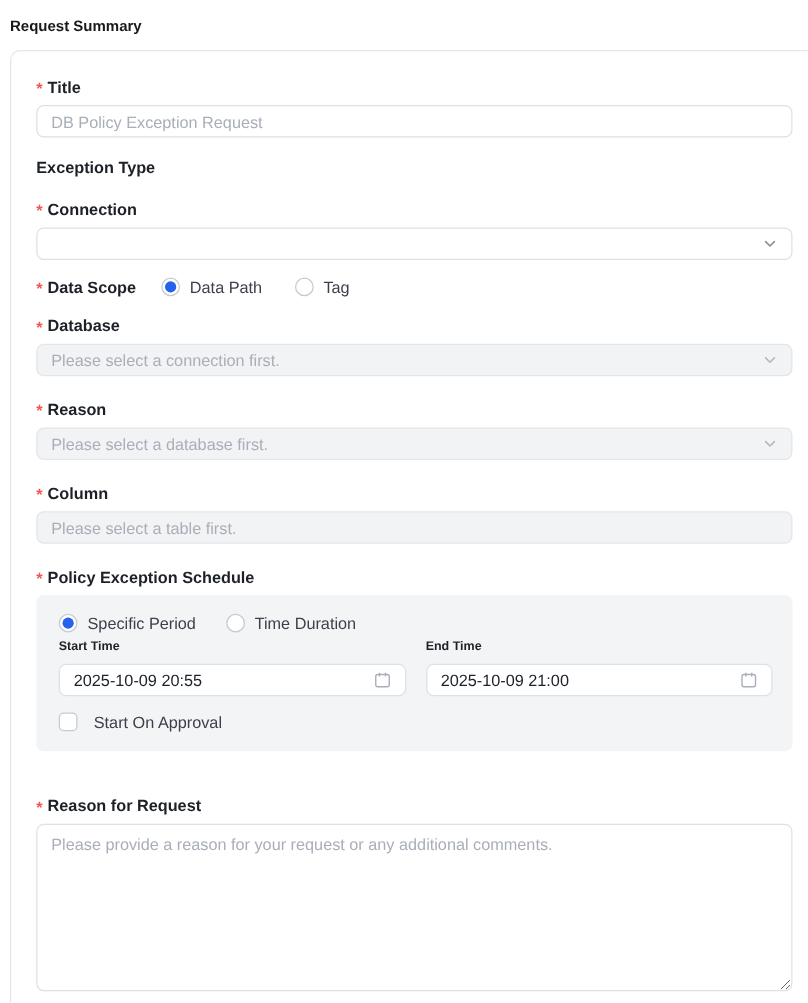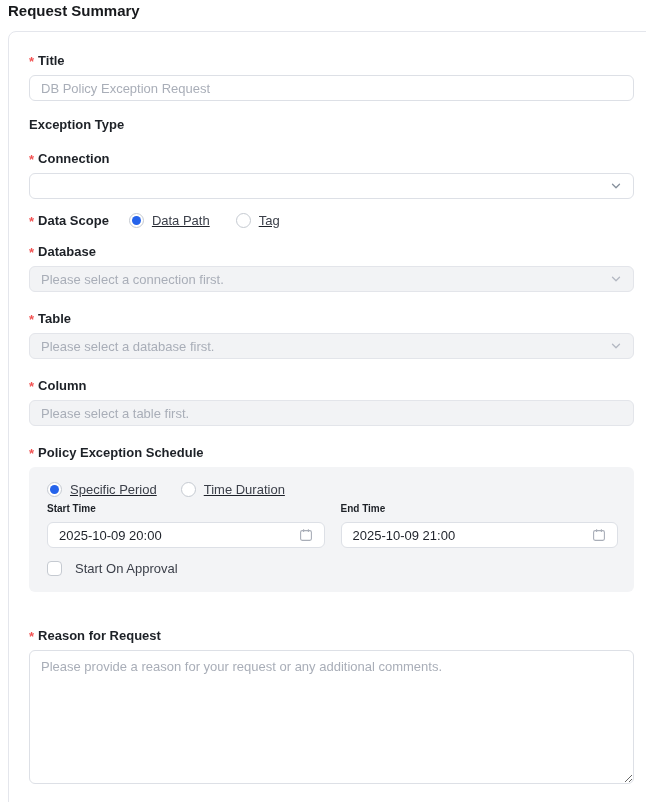--- a/index.html
+++ b/index.html
@@ -3,42 +3,42 @@
 <meta charset="utf-8">
 <style>
   :root{
     --accent:#2563eb;
     --required:#f25353;
     --panel-bg:#f3f4f6;
   }
   *{box-sizing:border-box;margin:0;padding:0;}
   html,body{width:646px;height:802px;overflow:hidden;background:#fff;
     font-family:"Liberation Sans",sans-serif;color:#1d2129;}
-  .page-title{margin:2px 0 12px 8px;font-size:15px;font-weight:700;color:#17191c;}
+  .page-title{margin:14px 0 12px 8px;font-size:12px;font-weight:700;color:#17191c;}
   .card{margin-left:8px;width:700px;height:792px;border:1px solid #e4e6ec;
     border-radius:8px;padding:21px 0 0 20px;}
   .content{width:605px;}
   .field-label{display:flex;align-items:center;gap:4px;font-size:13px;font-weight:600;
     color:#1d2127;margin-bottom:7px;}
   .req{color:var(--required);font-weight:700;font-size:13px;line-height:1;transform:translateY(1px);}
   .control{width:100%;height:26px;border:1px solid #dde0e6;border-radius:6px;background:#fff;
     display:flex;align-items:center;padding:0 11px;font-size:13px;color:#1d2129;}
   input.control{outline:none;}
   input.control::placeholder{color:#a9aeb8;}
   .select{justify-content:space-between;cursor:pointer;}
   .select .value{flex:1;white-space:nowrap;overflow:hidden;}
   .control.disabled{background:#f2f3f5;border-color:#e3e5ea;color:#a9aeb8;cursor:not-allowed;}
   .placeholder-text{color:#a9aeb8;}
   .chevron{display:flex;align-items:center;margin-left:8px;}
   .mb{margin-bottom:16px;}
   .mb-sm{margin-bottom:14px;}
   .mb-lg{margin-bottom:19px;}
   .inline-row{display:flex;align-items:center;gap:20px;margin-bottom:16px;}
   .inline-row .field-label{margin-bottom:0;}
-  .radio-group{display:flex;align-items:flex-start;gap:26px;text-decoration:underline;}
+  .radio-group{display:flex;align-items:flex-start;gap:26px;}
   .radio-item{display:flex;align-items:center;gap:8px;cursor:pointer;font-size:13px;color:#3c404a;}
   .radio{width:15px;height:15px;border-radius:50%;border:1px solid #c5cad1;background:#fff;
     position:relative;flex:none;}
   .radio.checked::after{content:"";position:absolute;inset:2px;border-radius:50%;background:var(--accent);}
   .panel{background:var(--panel-bg);border-radius:6px;padding:15px 16px 16px 18px;margin-bottom:36px;}
   .panel .radio-group{margin-bottom:2px;gap:24px;}
   .time-grid{display:flex;gap:16px;}
   .time-col{flex:1;}
   .time-label{font-size:10px;font-weight:600;color:#1d2127;margin:4px 0 8px;}
   .time-box{justify-content:space-between;cursor:pointer;}
@@ -115,21 +115,21 @@
           <svg class="chev-icon" width="12" height="12" viewBox="0 0 12 12">
               <path d="M2.5 4.3 L6 7.8 L9.5 4.3" fill="none" stroke="#b3b8c2" stroke-width="1.3" stroke-linecap="round" stroke-linejoin="round"></path>
             </svg>
         </span>
       </div>
     </div>
 
     <div class="mb-lg">
       <div class="field-label">
         <span class="req">*</span>
-        <span>Table</span>
+        <span>Reason</span>
       </div>
       <div class="control select disabled">
         <span class="value placeholder-text">Please select a database first.</span>
         <span class="chevron">
           <svg class="chev-icon" width="12" height="12" viewBox="0 0 12 12">
               <path d="M2.5 4.3 L6 7.8 L9.5 4.3" fill="none" stroke="#b3b8c2" stroke-width="1.3" stroke-linecap="round" stroke-linejoin="round"></path>
             </svg>
         </span>
       </div>
     </div>
@@ -157,21 +157,21 @@
           </span>
           <span class="radio-item">
             <span class="radio"></span>
             <span>Time Duration</span>
           </span>
         </div>
         <div class="time-grid">
           <div class="time-col">
             <div class="time-label">Start Time</div>
             <div class="control time-box">
-              <span>2025-10-09 20:00</span>
+              <span>2025-10-09 20:55</span>
               <span class="chevron">
                 <svg class="cal-icon" width="14" height="14" viewBox="0 0 14 14" fill="none" stroke="#a9aeb8" stroke-width="1.1">
                     <rect x="1.6" y="2.6" width="10.8" height="9.8" rx="1.6"></rect>
                     <line x1="4.6" y1="1.2" x2="4.6" y2="4.1"></line>
                     <line x1="9.4" y1="1.2" x2="9.4" y2="4.1"></line>
                   </svg>
               </span>
             </div>
           </div>
           <div class="time-col">

